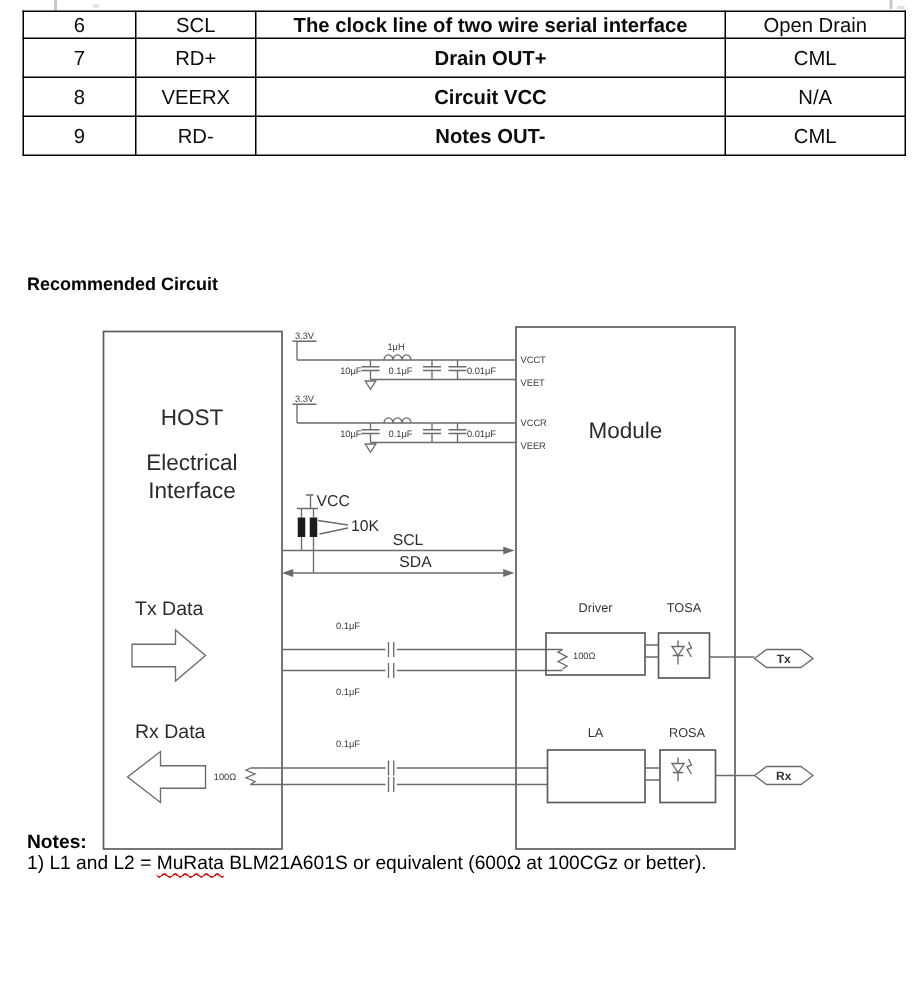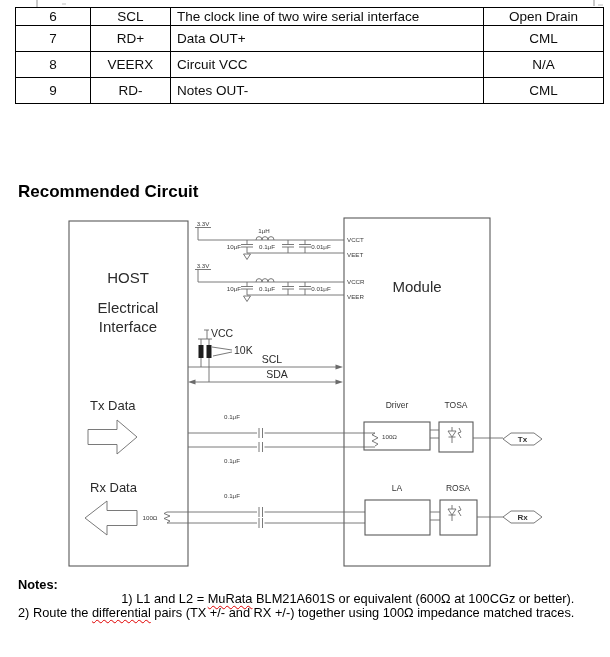--- a/index.html
+++ b/index.html
@@ -13,46 +13,46 @@
     position:absolute;left:15px;top:7px;width:588px;
     border-collapse:collapse;table-layout:fixed;
     font-size:13.5px;color:#0d0d0d;
   }
   table.pin-table td{
     border:1.5px solid #000;height:23px;padding:1px 6px;
     vertical-align:middle;white-space:nowrap;overflow:hidden;
   }
   table.pin-table tr:first-child td{height:13px;}
   td.cell-pin,td.cell-name,td.cell-type{text-align:center;}
-  td.cell-description{text-align:left;padding-left:8px;}
+  td.cell-description{text-align:center;padding-left:8px;font-weight:bold;}
   
   .section-title{
     position:absolute;left:18px;top:182px;margin:0;
-    font-size:17px;font-weight:bold;color:#000;
+    font-size:12px;font-weight:bold;color:#000;
   }
   
   svg.circuit{position:absolute;left:0;top:208px;}
   svg.circuit text{
     font-family:"Liberation Sans", sans-serif;fill:#3a3a3a;
   }
   svg.circuit .big{fill:#2b2b2b;font-size:15px;}
   svg.circuit .med{fill:#2b2b2b;font-size:13px;}
   svg.circuit .bus{fill:#2b2b2b;font-size:10.5px;}
   svg.circuit .blk{font-size:8.5px;fill:#333;}
   svg.circuit .tiny{font-size:6.2px;}
   svg.circuit .port{font-size:8px;fill:#333;font-weight:bold;}
   svg.circuit .wire{stroke:#6b6b6b;stroke-width:0.9;fill:none;}
   svg.circuit .box{stroke:#5a5a5a;stroke-width:1.1;fill:none;}
   svg.circuit .solid{fill:#6b6b6b;stroke:none;}
   svg.circuit .rbar{fill:#1c1c1c;stroke:none;}
   svg.circuit .openhead{fill:#ffffff;stroke:#6b6b6b;stroke-width:0.9;}
   
-  .notes{position:absolute;left:18px;top:578px;font-size:12.8px;line-height:14.2px;color:#000;}
+  .notes{position:absolute;left:18px;top:554px;font-size:12.8px;line-height:14.2px;color:#000;}
   .notes-heading{font-weight:bold;}
-  .note-line{white-space:nowrap;text-align:right;}
+  .note-line{white-space:nowrap;}
   .wavy{
     text-decoration:underline;text-decoration-style:wavy;
     text-decoration-color:#e00000;text-decoration-thickness:1px;
     text-underline-offset:2px;text-decoration-skip-ink:none;
   }
 </style>
 </head>
 <body>
 
 <div class="page">
@@ -72,21 +72,21 @@
     <tbody>
         <tr>
           <td class="cell-pin">6</td>
           <td class="cell-name">SCL</td>
           <td class="cell-description">The clock line of two wire serial interface</td>
           <td class="cell-type">Open Drain</td>
         </tr>
         <tr>
           <td class="cell-pin">7</td>
           <td class="cell-name">RD+</td>
-          <td class="cell-description">Data OUT+</td>
+          <td class="cell-description">Drain OUT+</td>
           <td class="cell-type">CML</td>
         </tr>
         <tr>
           <td class="cell-pin">8</td>
           <td class="cell-name">VEERX</td>
           <td class="cell-description">Circuit VCC</td>
           <td class="cell-type">N/A</td>
         </tr>
         <tr>
           <td class="cell-pin">9</td>
@@ -225,17 +225,16 @@
     <g>
       <polygon class="openhead" points="503,309 511,303 534,303 542,309 534,315 511,315"></polygon>
       <text class="port" x="522.5" y="312" text-anchor="middle">Rx</text>
     </g>
   </svg>
 
   <div class="notes">
     <div class="notes-heading">Notes:</div>
     <div>
         <div class="note-line"><span>1) L1 and L2 = </span><span class="wavy">MuRata</span><span> BLM21A601S or equivalent (600Ω at 100CGz or better).</span></div>
-        <div class="note-line"><span>2) Route the </span><span class="wavy">differential</span><span> pairs (TX +/- and RX +/-) together using 100Ω impedance matched traces.</span></div>
       </div>
   </div>
 
 </div>
 
 </body></html>

